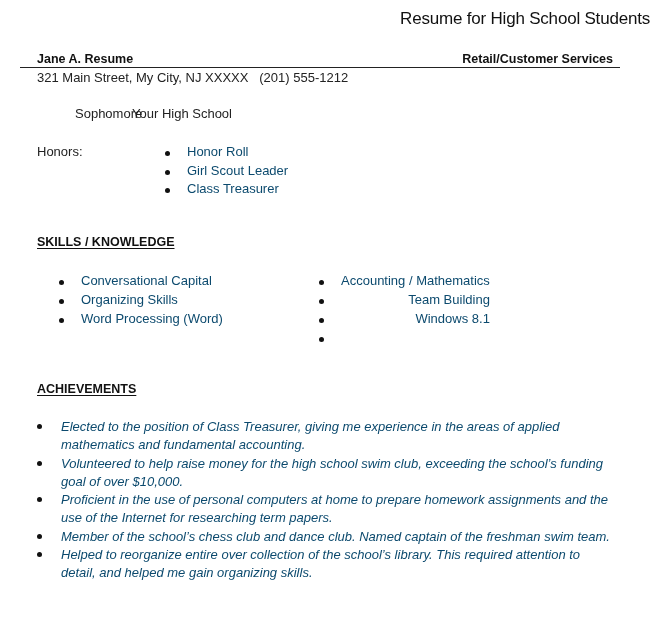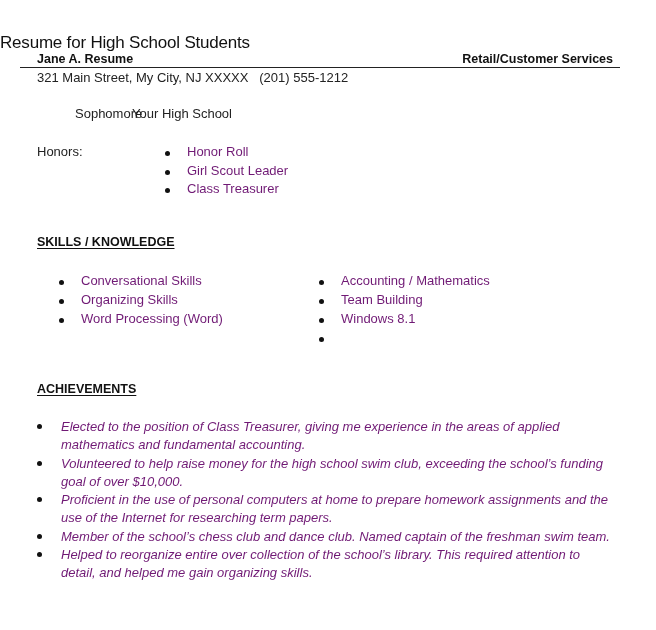--- a/index.html
+++ b/index.html
@@ -2,52 +2,51 @@
 <html><head>
   <meta charset="utf-8">
   <style>
     html, body { margin: 0; padding: 0; background: #ffffff; }
     body {
       width: 656px; height: 630px; position: relative; overflow: hidden;
       font-family: "Liberation Sans", sans-serif; color: #1a1a1a;
     }
     .abs { position: absolute; white-space: nowrap; text-align: center; }
     .title {
-      left: 0; width: 650px; top: 9px; text-align: left;
+      left: 0; width: 650px; top: 9px; text-align: right;
       font-size: 17px; font-weight: normal; color: #111;
       letter-spacing: -0.2px;
-      margin-top: 24px;
     }
     .name { left: 37px; top: 52px; font-size: 12.5px; font-weight: bold; color: #111; }
     .role { right: 43px; top: 52px; font-size: 12.5px; font-weight: bold; color: #111; }
     .rule { left: 20px; width: 600px; top: 67px; height: 1px; background: #222; }
     .body-text { font-size: 13px; color: #222; }
     .address { left: 37px; top: 70px; }
     .grade { left: 37px; top: 106px; margin-left: 38px; }
     .school { left: 132px; top: 106px; }
     .honors-label { left: 37px; top: 144px; }
     .list { position: absolute; margin: 0; padding: 0; list-style: none; }
-    .list li { position: relative; font-size: 13px; color: #701a75; white-space: nowrap; }
+    .list li { position: relative; font-size: 13px; color: #0c4a6e; white-space: nowrap; }
     .bullet {
       position: absolute; width: 5px; height: 5px; border-radius: 50%;
       background: #111; top: 7px;
     }
     .honors-list { left: 163px; top: 144px; }
     .honors-list li { height: 18.5px; padding-left: 24px; }
     .honors-list .bullet { left: 2px; }
     .heading {
       font-size: 12.5px; font-weight: bold; color: #111;
       text-decoration: underline; text-underline-offset: 2px;
     }
     .skills-heading { left: 37px; top: 235px; }
     .skills-col { top: 273px; }
     .skills-col li { height: 19px; padding-left: 24px; }
     .skills-col .bullet { left: 2px; }
     .skills-left { left: 57px; }
-    .skills-right { left: 317px; }
+    .skills-right { left: 317px; text-align: right; }
     .ach-heading { left: 37px; top: 382px; }
     .ach-list { left: 37px; top: 418px; width: 580px; }
     .ach-list li { padding-left: 24px; line-height: 18.3px; white-space: normal; font-style: italic; }
     .ach-list .bullet { left: 0px; top: 6px; }
   </style>
 </head>
 <body>
 
 <div class="abs title">Resume for High School Students</div>
 
@@ -61,21 +60,21 @@
 
 <div class="abs body-text honors-label">Honors:</div>
 <ul class="list honors-list">
   <li><span class="bullet"></span><span>Honor Roll</span></li>
   <li><span class="bullet"></span><span>Girl Scout Leader</span></li>
   <li><span class="bullet"></span><span>Class Treasurer</span></li>
 </ul>
 
 <div class="abs heading skills-heading">SKILLS / KNOWLEDGE</div>
 <ul class="list skills-col skills-left">
-  <li><span class="bullet"></span><span>Conversational Skills</span></li>
+  <li><span class="bullet"></span><span>Conversational Capital</span></li>
   <li><span class="bullet"></span><span>Organizing Skills</span></li>
   <li><span class="bullet"></span><span>Word Processing (Word)</span></li>
 </ul>
 <ul class="list skills-col skills-right">
   <li><span class="bullet"></span><span>Accounting / Mathematics</span></li>
   <li><span class="bullet"></span><span>Team Building</span></li>
   <li><span class="bullet"></span><span>Windows 8.1</span></li>
   <li><span class="bullet"></span></li>
 </ul>
 

